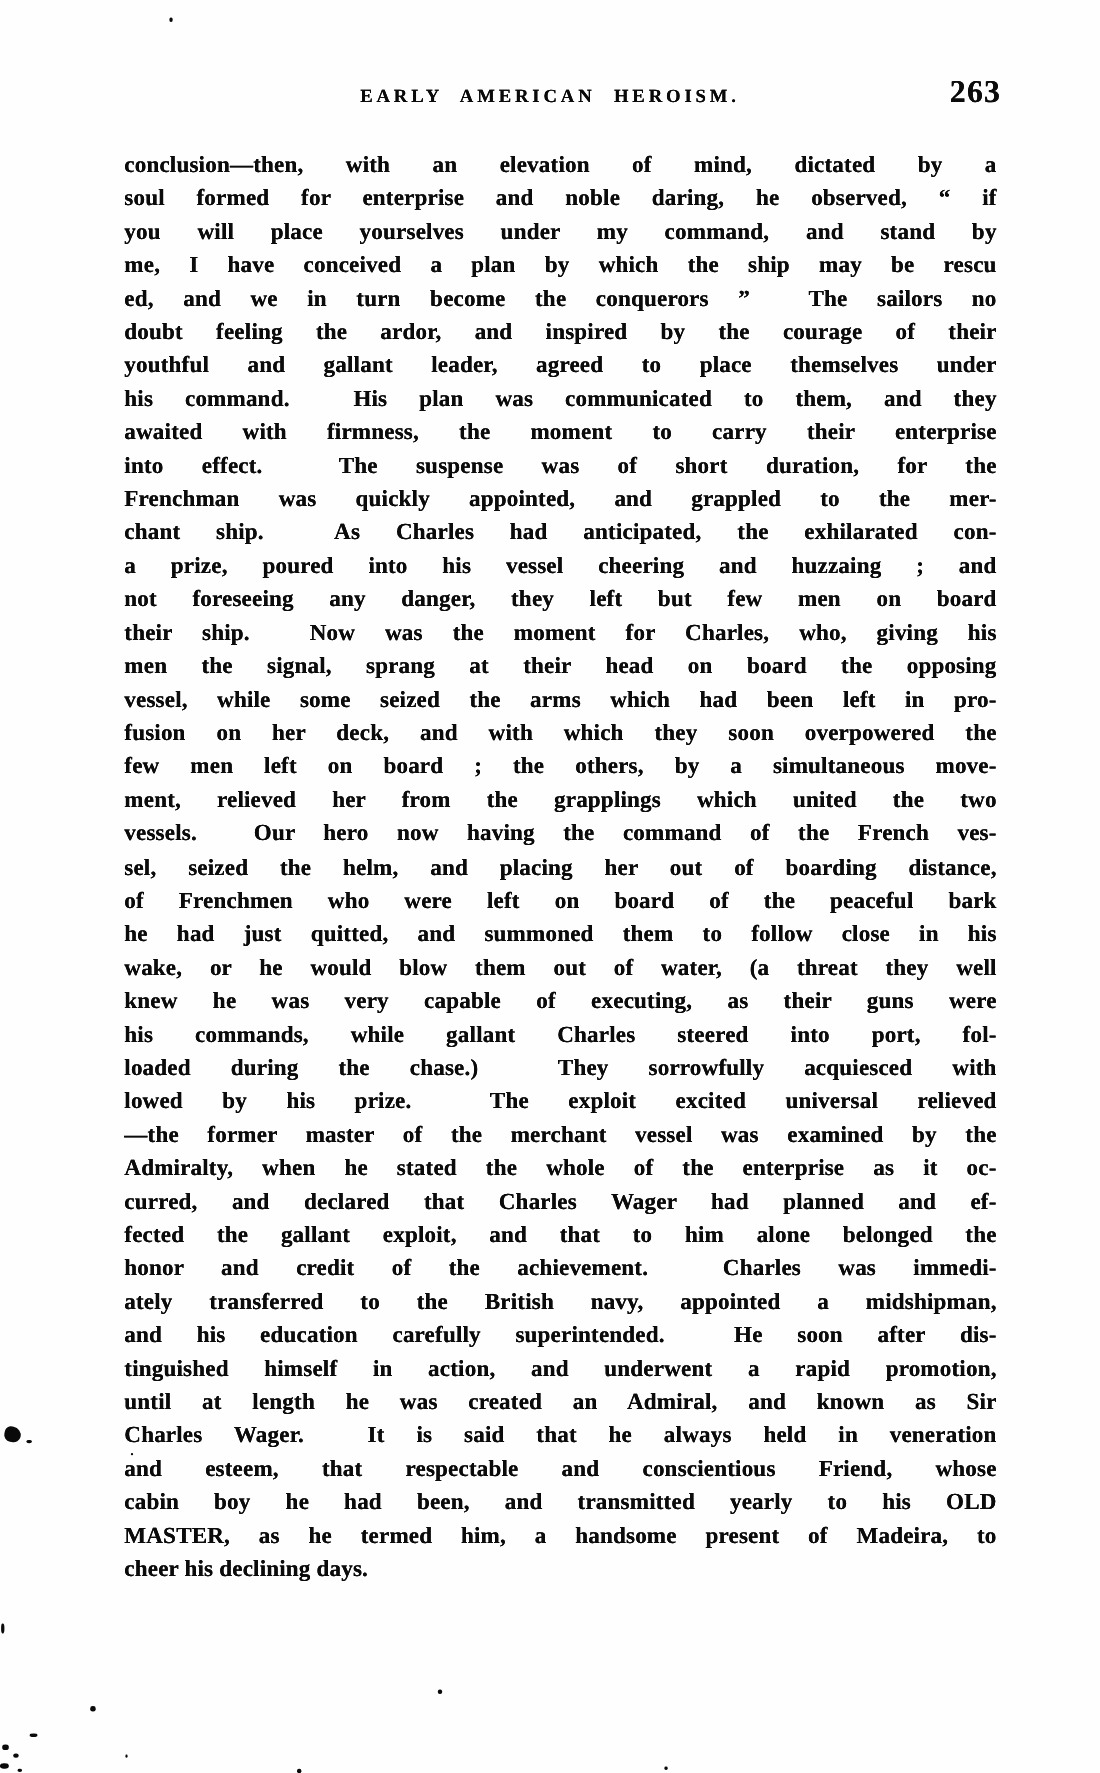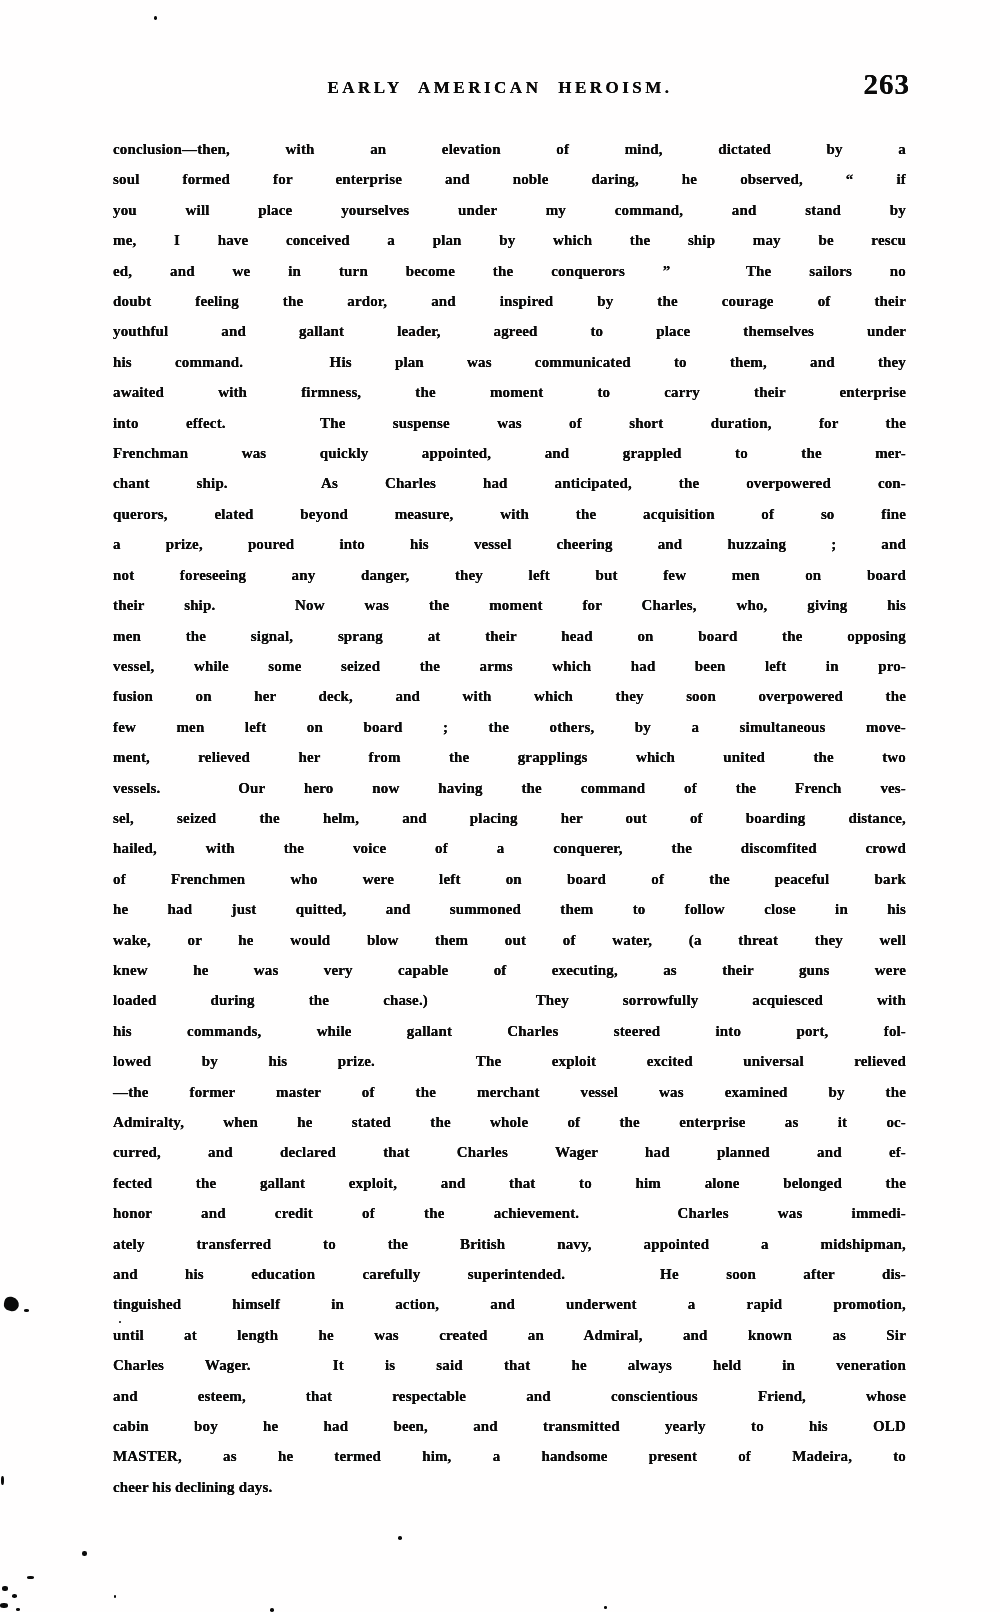--- a/index.html
+++ b/index.html
@@ -32,21 +32,21 @@
     font-size: 29px;
     font-weight: bold;
     letter-spacing: 1px;
     text-shadow: 0 0 0.6px #000;
   }
   .body-text {
     position: absolute;
     left: 113px;
     top: 134px;
     width: 793px;
-    font-size: 15px;
+    font-size: 21px;
     font-weight: bold;
     line-height: 30.4px;
     letter-spacing: 0.15px;
     text-shadow: 0 0 0.35px #000;
   }
   .line {
     white-space: pre-wrap;
     text-align: justify;
     text-align-last: justify;
     text-justify: inter-word;
@@ -78,39 +78,37 @@
       <div class="line">soul formed for enterprise and noble daring, he observed, “ if</div>
       <div class="line">you will place yourselves under my command, and stand by</div>
       <div class="line">me, I have conceived a plan by which the ship may be rescu</div>
       <div class="line">ed, and we in turn become the conquerors ”  The sailors no</div>
       <div class="line">doubt feeling the ardor, and inspired by the courage of their</div>
       <div class="line">youthful and gallant leader, agreed to place themselves under</div>
       <div class="line">his command.  His plan was communicated to them, and they</div>
       <div class="line">awaited with firmness, the moment to carry their enterprise</div>
       <div class="line">into effect.  The suspense was of short duration, for the</div>
       <div class="line">Frenchman was quickly appointed, and grappled to the mer-</div>
-      <div class="line">chant ship.  As Charles had anticipated, the overpowered con-</div>
-      <div class="line">querors, elated beyond measure, with the acquisition of so fine</div>
+      <div class="line">chant ship.  As Charles had anticipated, the exhilarated con-</div>
       <div class="line">a prize, poured into his vessel cheering and huzzaing ; and</div>
       <div class="line">not foreseeing any danger, they left but few men on board</div>
       <div class="line">their ship.  Now was the moment for Charles, who, giving his</div>
       <div class="line">men the signal, sprang at their head on board the opposing</div>
       <div class="line">vessel, while some seized the arms which had been left in pro-</div>
       <div class="line">fusion on her deck, and with which they soon overpowered the</div>
       <div class="line">few men left on board ; the others, by a simultaneous move-</div>
       <div class="line">ment, relieved her from the grapplings which united the two</div>
       <div class="line">vessels.  Our hero now having the command of the French ves-</div>
       <div class="line">sel, seized the helm, and placing her out of boarding distance,</div>
-      <div class="line">hailed, with the voice of a conquerer, the discomfited crowd</div>
       <div class="line">of Frenchmen who were left on board of the peaceful bark</div>
       <div class="line">he had just quitted, and summoned them to follow close in his</div>
       <div class="line">wake, or he would blow them out of water, (a threat they well</div>
       <div class="line">knew he was very capable of executing, as their guns were</div>
+      <div class="line">his commands, while gallant Charles steered into port, fol-</div>
       <div class="line">loaded during the chase.)  They sorrowfully acquiesced with</div>
-      <div class="line">his commands, while gallant Charles steered into port, fol-</div>
       <div class="line">lowed by his prize.  The exploit excited universal relieved</div>
       <div class="line">—the former master of the merchant vessel was examined by the</div>
       <div class="line">Admiralty, when he stated the whole of the enterprise as it oc-</div>
       <div class="line">curred, and declared that Charles Wager had planned and ef-</div>
       <div class="line">fected the gallant exploit, and that to him alone belonged the</div>
       <div class="line">honor and credit of the achievement.  Charles was immedi-</div>
       <div class="line">ately transferred to the British navy, appointed a midshipman,</div>
       <div class="line">and his education carefully superintended.  He soon after dis-</div>
       <div class="line">tinguished himself in action, and underwent a rapid promotion,</div>
       <div class="line">until at length he was created an Admiral, and known as Sir</div>

